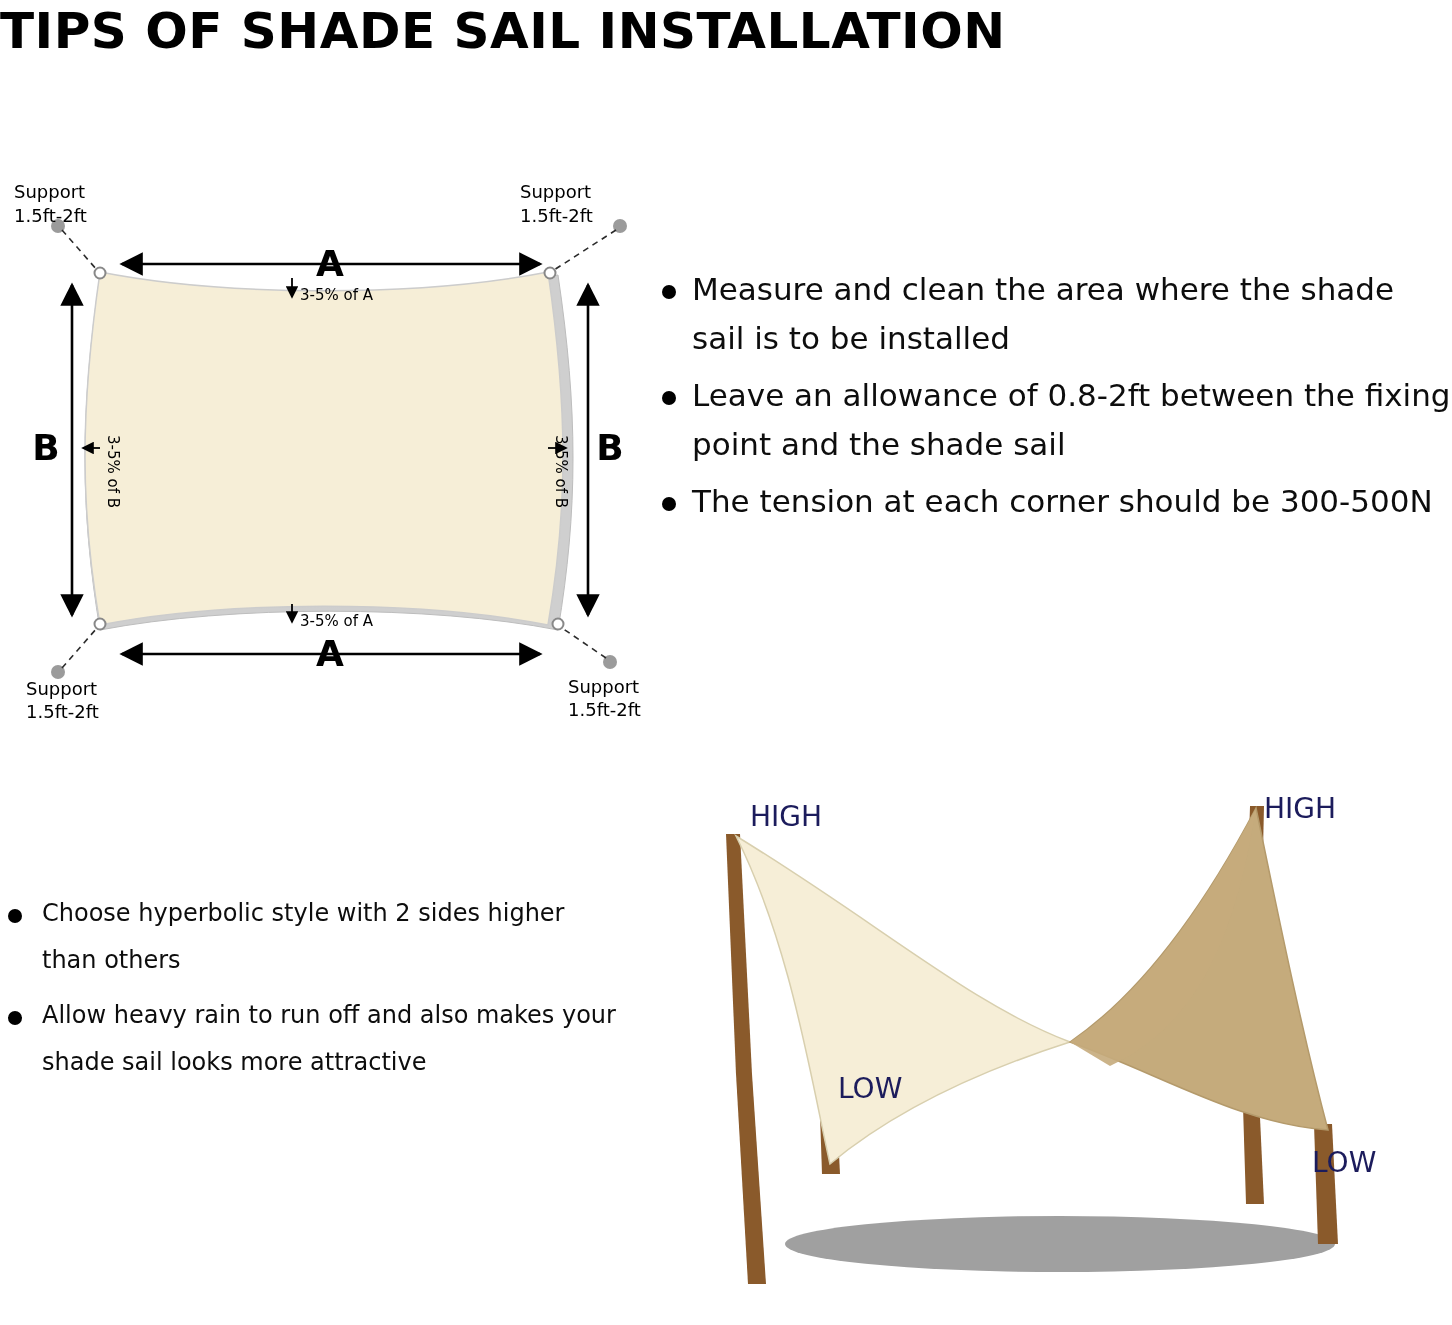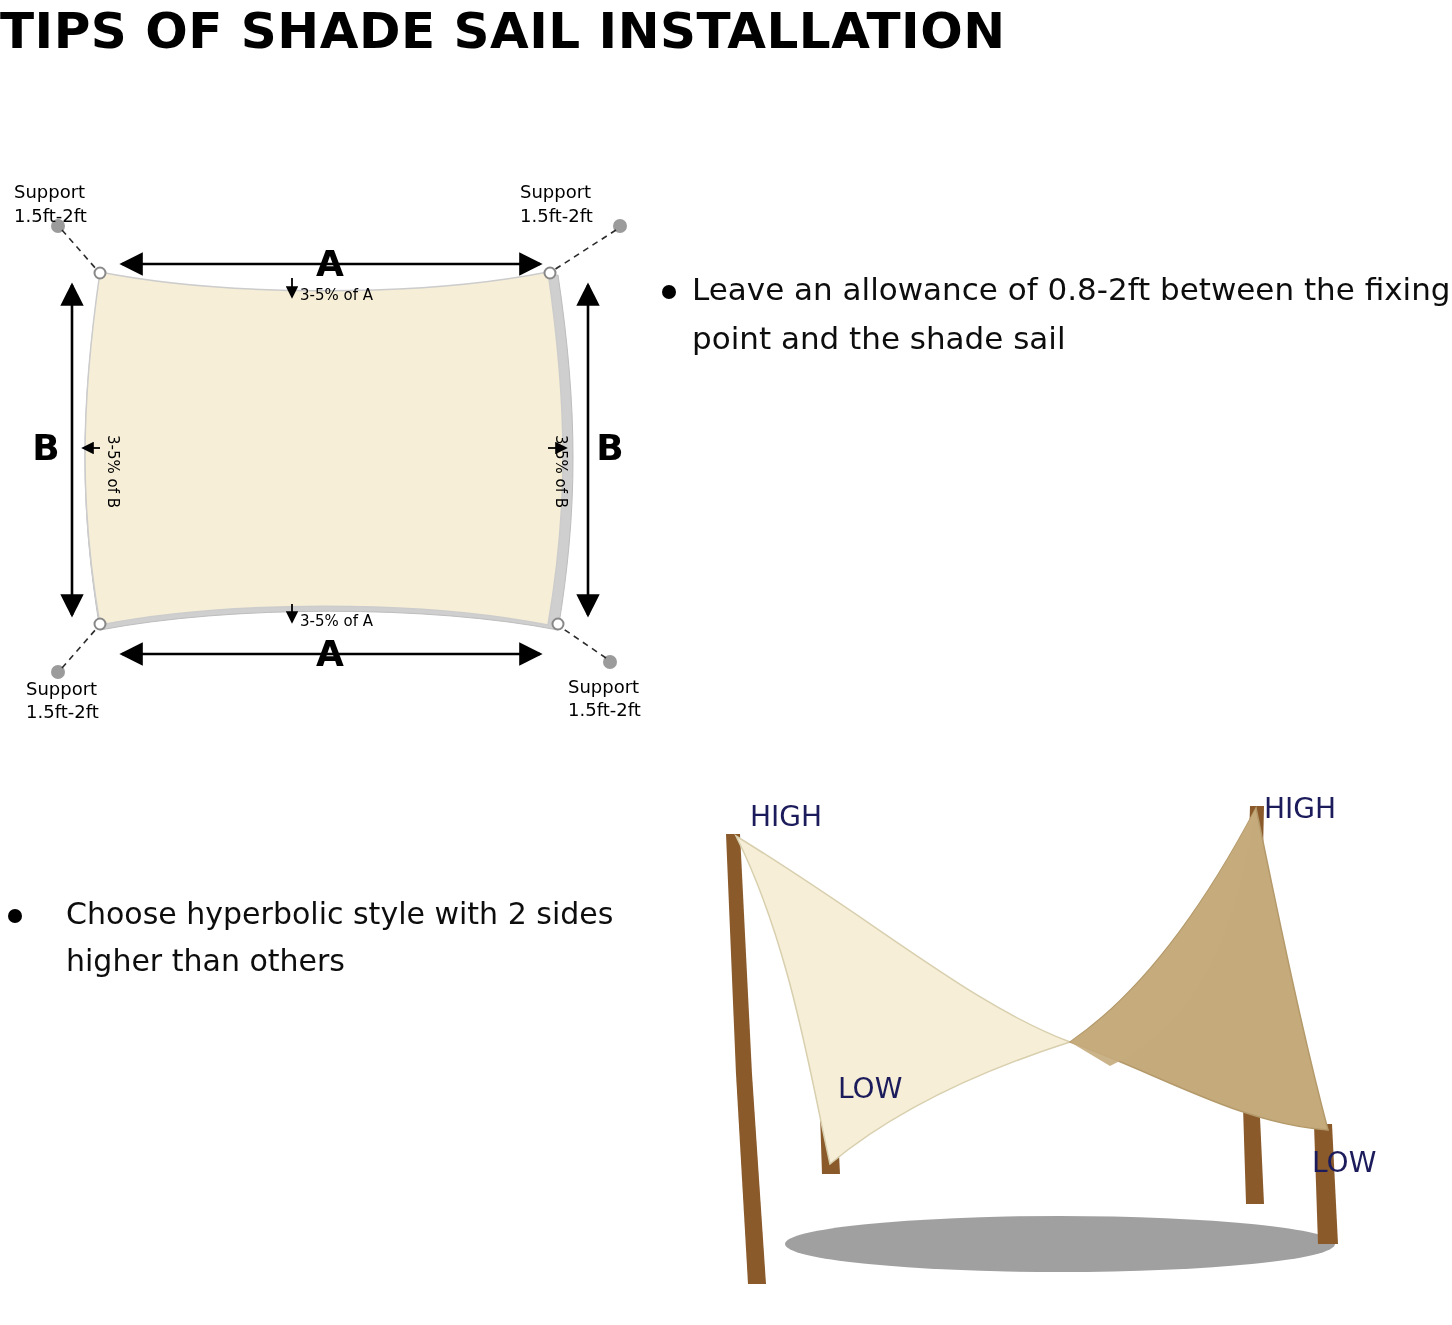--- a/index.html
+++ b/index.html
@@ -71,23 +71,23 @@
     content: "";
     position: absolute;
     left: 14px;
     top: 20px;
     width: 14px;
     height: 14px;
     border-radius: 50%;
     background: #000;
   }
   .bullets-bottom ul.bullet-list li {
-    font-size: 30px;
+    font-size: 24px;
     line-height: 47px;
-    padding-left: 66px;
+    padding-left: 42px;
   }
   .bullets-bottom ul.bullet-list li::before {
     left: 8px;
     top: 19px;
   }
 
   
   .diagram-bottom {
     position: absolute;
     left: 640px;
@@ -180,27 +180,30 @@
     <text class="lbl" x="26" y="535" font-size="18">Support</text>
     <text class="lbl" x="26" y="558" font-size="18">1.5ft-2ft</text>
 
     <text class="lbl" x="568" y="533" font-size="18">Support</text>
     <text class="lbl" x="568" y="556" font-size="18">1.5ft-2ft</text>
   </svg>
 </div>
 
 <div class="bullets-top">
   <ul class="bullet-list">
+    <li>Measure and clean the area where the shade sail is to be installed</li>
     <li>Leave an allowance of 0.8-2ft between the fixing point and the shade sail</li>
+    <li>The tension at each corner should be 300-500N</li>
   </ul>
 </div>
 
 <div class="bullets-bottom">
   <ul class="bullet-list">
     <li>Choose hyperbolic style with 2 sides higher than others</li>
+    <li>Allow heavy rain to run off and also makes your shade sail looks more attractive</li>
   </ul>
 </div>
 
 <div class="diagram-bottom">
   <svg width="812" height="535" viewBox="0 0 812 535" xmlns="http://www.w3.org/2000/svg">
 
     <ellipse cx="420" cy="470" rx="275" ry="28" fill="#8f8f8f" opacity="0.85"></ellipse>
 
     <path d="M 86 60 L 100 60 L 112 300 L 96 300 Z" fill="#8a5a2b"></path>
     <path d="M 610 32 L 624 32 L 618 300 L 602 300 Z" fill="#8a5a2b"></path>

